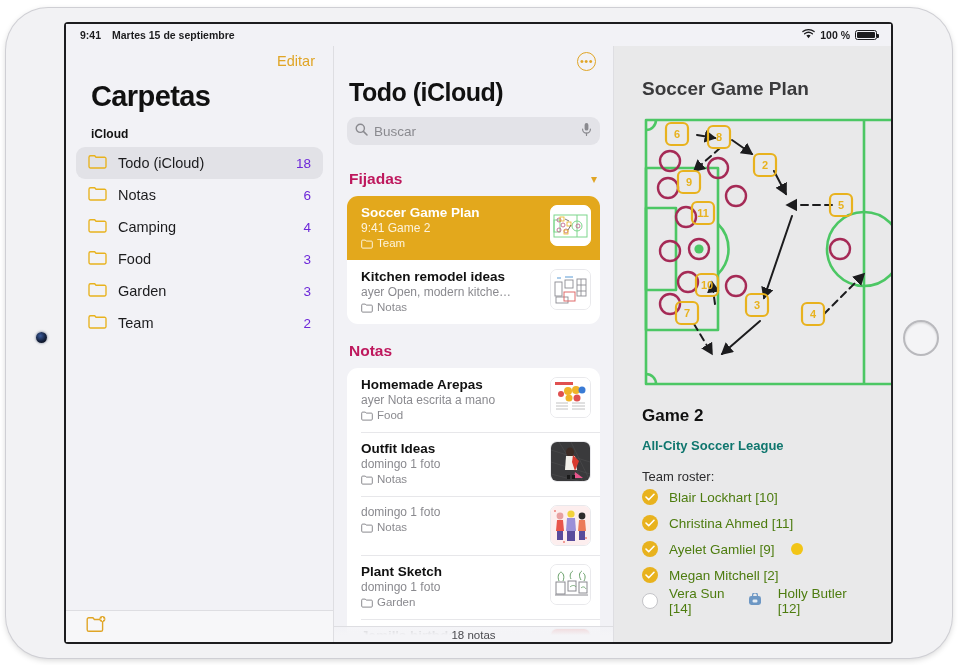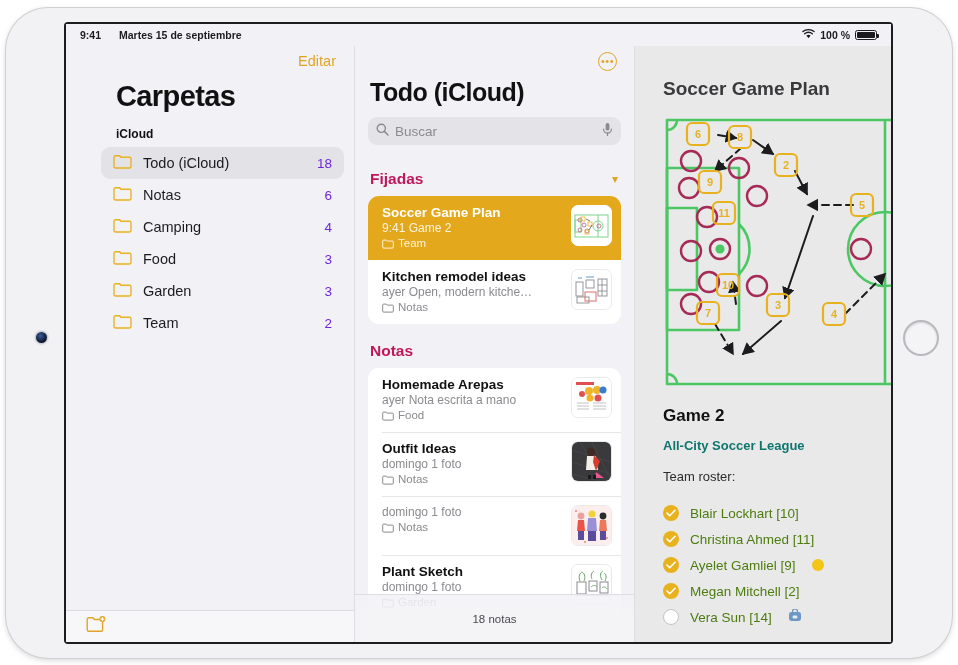--- a/index.html
+++ b/index.html
@@ -43,45 +43,44 @@
     background: #f4f4f6;
     box-shadow: inset 0 1px 2px rgba(0,0,0,.14);
   }
 
   
   #statusbar {
     position: absolute; left: 0; top: 0; width: 825px; height: 22px;
     display: flex; align-items: center; justify-content: space-between;
     padding: 0 14px; font-size: 10.5px; font-weight: bold; color: #1c1c1e;
   }
-  #status-left { display: flex; gap: 18px; align-items: baseline; }
+  #status-left { display: flex; gap: 11px; align-items: baseline; }
   #status-right { display: flex; gap: 5px; align-items: center; }
   .wifi-glyph { font-size: 11px; }
   .battery {
     width: 22px; height: 10px; border: 1.2px solid #1c1c1e;
     border-radius: 2.5px; position: relative; display: inline-block;
   }
   .battery::after {
     content: ''; position: absolute; right: -3px; top: 3px;
     width: 1.6px; height: 4px; background: #1c1c1e; border-radius: 0 1px 1px 0;
   }
   .battery-fill {
     position: absolute; left: 1px; top: 1px; bottom: 1px; right: 1px;
     background: #1c1c1e; border-radius: 1px;
   }
 
   
   #cols { position: absolute; left: 0; top: 22px; width: 825px; height: 596px; display: flex; }
 
   
   #sidebar {
-    width: 289px; height: 100%;
+    width: 268px; height: 100%;
     background: #f2f2f6; position: relative;
     border-right: 1px solid #dedee2;
-    padding-left: 25px;
   }
   #edit-row { height: 30px; display: flex; align-items: center; justify-content: flex-end; padding-right: 18px; }
   #edit-btn { color: #e0a526; font-size: 14.5px; cursor: pointer; }
   #sidebar-title {
     font-size: 29px; font-weight: bold; color: #111; letter-spacing: -.6px;
     padding: 4px 0 10px 25px;
   }
   #icloud-label { font-size: 12px; font-weight: bold; color: #111; padding: 4px 0 6px 25px; }
   .folder-row {
     display: flex; align-items: center; height: 32px;
@@ -144,36 +143,36 @@
   }
   .note-folder { font-size: 11.5px; color: #8a8a8f; display: flex; align-items: center; gap: 4px; line-height: 15px; }
   .note-row.sel .note-title { color: #fff; }
   .note-row.sel .note-sub, .note-row.sel .note-folder { color: #fdf3dc; }
   .thumb {
     width: 41px; height: 41px; border-radius: 7px; flex: 0 0 auto;
     background: #fff; overflow: hidden; border: 1px solid #e9e9ec;
   }
   .note-row.sel .thumb { border-color: #fff; }
   #noteslist-footer {
-    position: absolute; left: 0; bottom: 0; width: 100%; height: 48px;
+    position: absolute; left: 0; bottom: 0; width: 100%; height: 16px;
     border-top: 1px solid #dedee2;
     background: linear-gradient(to bottom, rgba(242,242,246,.82), #f4f4f7 55%);
     display: flex; align-items: center; justify-content: center;
     font-size: 11.5px; color: #4b4b50;
   }
   #list-scroll { position: absolute; left: 0; top: 122px; right: 0; bottom: 0; overflow: hidden; }
 
   
   #detail { flex: 1; height: 100%; background: #e9e9ea; position: relative; overflow: hidden; }
   #detail-inner { padding: 32px 40px 0 28px; }
   #detail-title { font-size: 19px; font-weight: bold; color: #3a3a3c; margin-bottom: 16px; }
   #field-wrap { width: 280px; height: 272px; }
   #game-head { font-size: 17px; font-weight: bold; color: #111; margin-top: 18px; }
   #league { font-size: 13px; font-weight: bold; color: #0f766e; margin-top: 12px; }
-  #roster-label { font-size: 13px; color: #2c2c2e; margin-top: 16px; margin-bottom: 16px; }
+  #roster-label { font-size: 13px; color: #2c2c2e; margin-top: 16px; margin-bottom: 0; }
   .roster-row { display: flex; align-items: center; gap: 11px; height: 26px; font-size: 13.5px; color: #4d7c0f; }
   .check {
     width: 16px; height: 16px; border-radius: 50%; background: #e8b21e; flex: 0 0 auto;
     display: flex; align-items: center; justify-content: center;
   }
   .check.empty { background: #fff; border: 1.3px solid #c4c4c8; }
   .ball-dot { width: 12px; height: 12px; border-radius: 50%; background: #f2c517; display: inline-block; margin-left: 5px; }
   .bag-ico { display: inline-block; margin: 0 5px; vertical-align: -3px; }
 </style>
 </head>
@@ -617,20 +616,21 @@
                 <span>Megan Mitchell [2]</span>
               </div>
               <div class="roster-row">
                 <span class="check empty"></span>
                 <span>Vera Sun [14]</span>
                 <span class="bag-ico"><svg width="14" height="13" viewBox="0 0 14 13">
                     <rect x="1" y="3" width="12" height="9" rx="2.4" fill="#6d97c4"></rect>
                     <path d="M4.6 3V2.2A2.4 2.4 0 0 1 9.4 2.2V3" fill="none" stroke="#6d97c4" stroke-width="1.2"></path>
                     <rect x="4.6" y="6.4" width="4.8" height="3" rx="1.2" fill="#e6edf4"></rect>
                   </svg></span>
+                <span>Holly Butler [12]</span>
               </div>
             </div>
         </div>
       </div>
 
     </div>
   </div>
 </div>
 
 </body></html>

